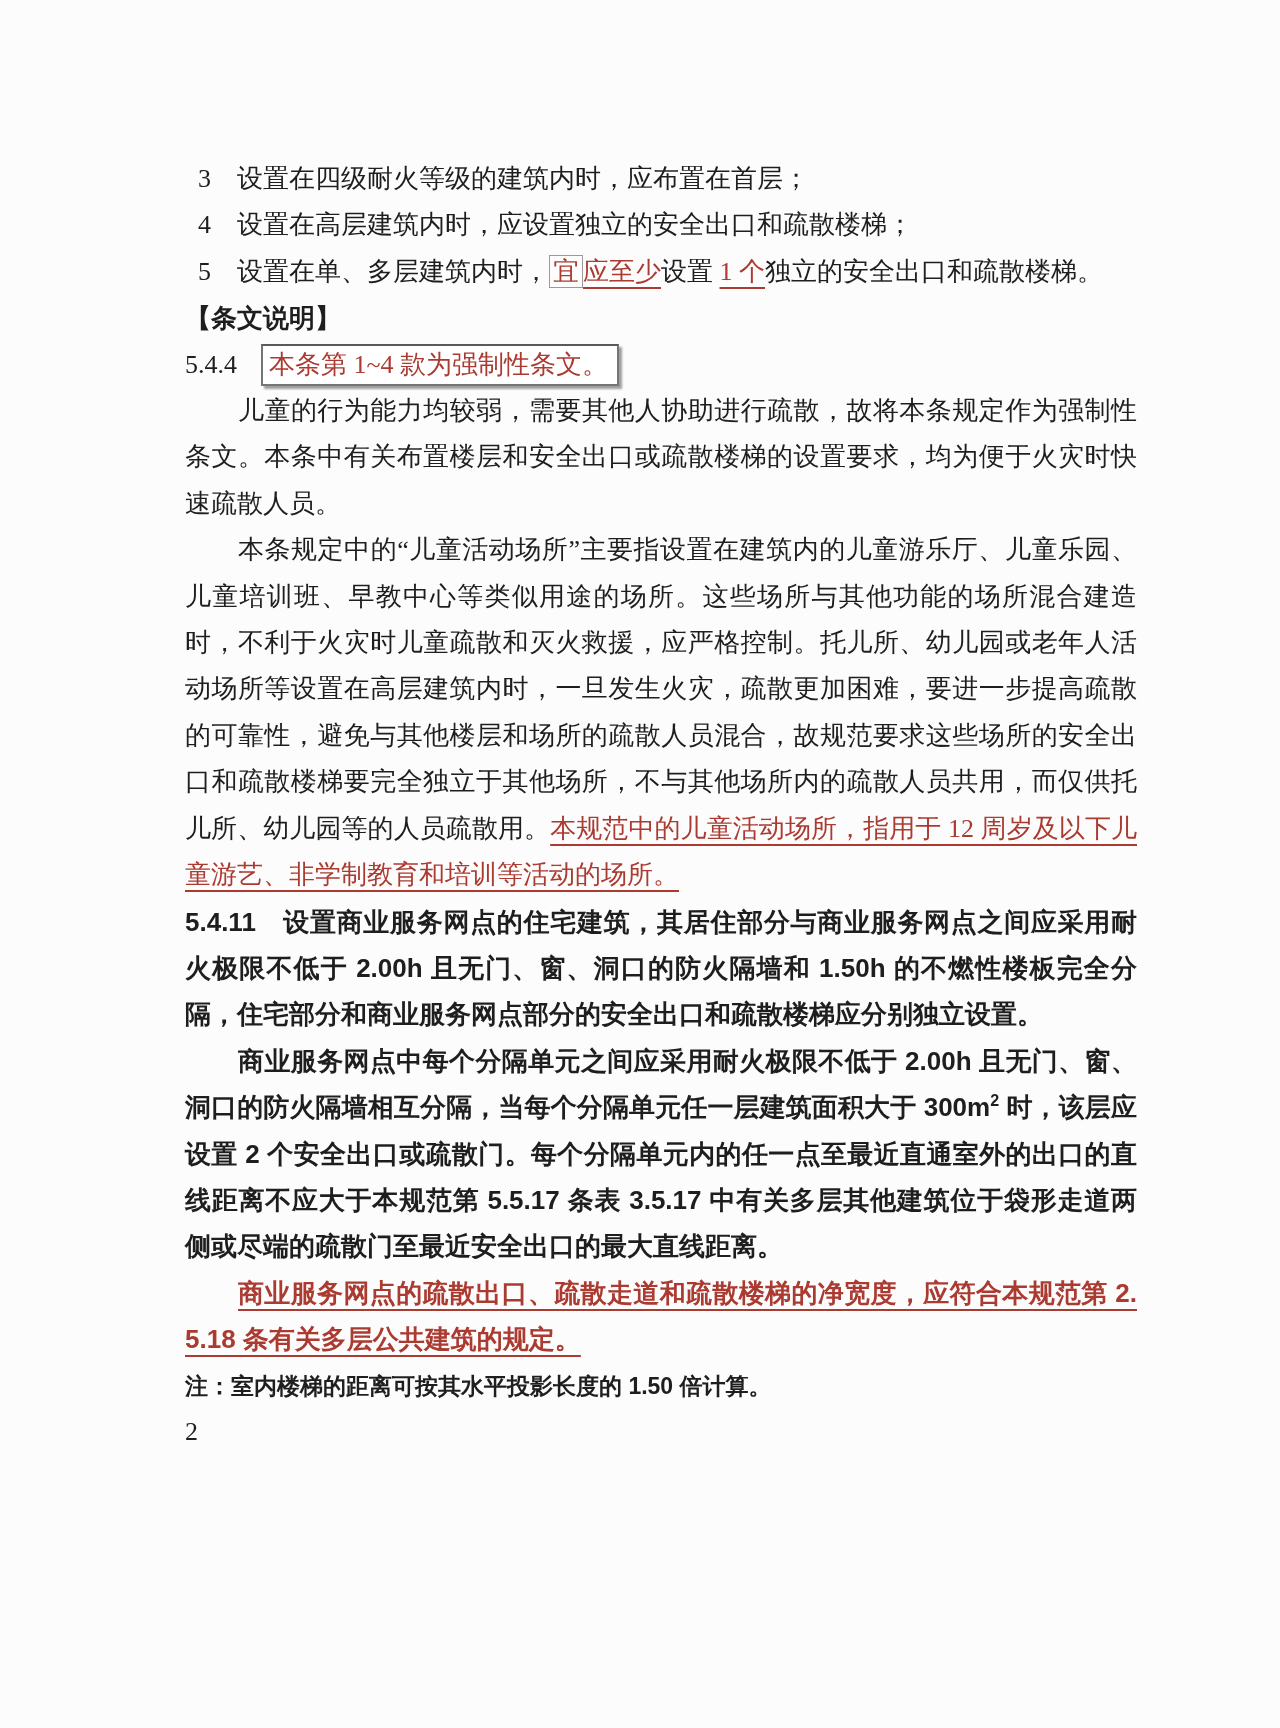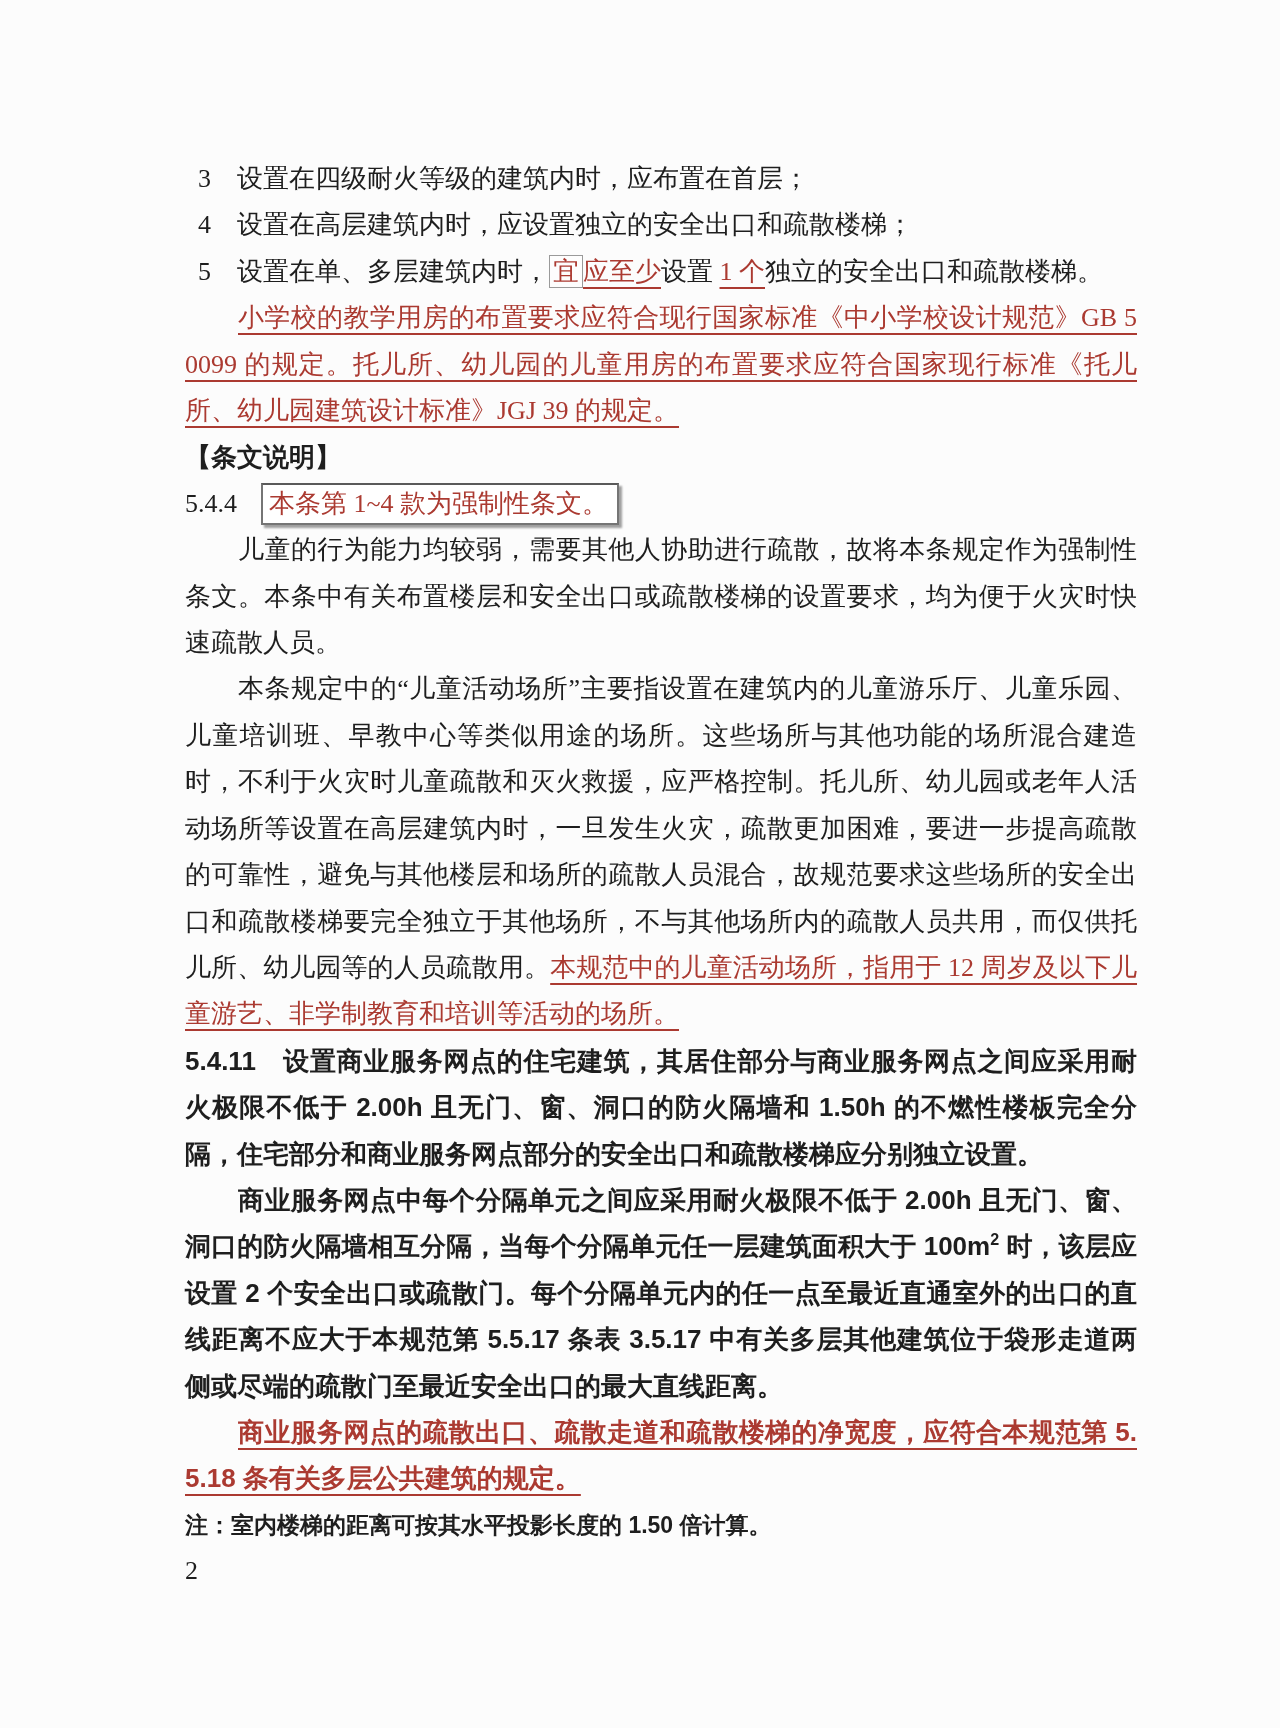--- a/index.html
+++ b/index.html
@@ -86,24 +86,23 @@
 </style>
 </head>
 <body>
 
 <div class="page">
   <main class="doc" id="doc-body">
 
     <p class="s-song ind-item"><span class="run">3　设置在四级耐火等级的建筑内时，应布置在首层；</span></p>
       <p class="s-song ind-item"><span class="run">4　设置在高层建筑内时，应设置独立的安全出口和疏散楼梯；</span></p>
       <p class="s-song ind-item"><span class="run">5　设置在单、多层建筑内时，</span><span class="run r-box-del">宜</span><span class="run r-red-u">应至少</span><span class="run">设置 </span><span class="run r-red-u">1 个</span><span class="run">独立的安全出口和疏散楼梯。</span></p>
-      <p class="s-song ind-first"><span class="run r-red-u">小学校的教学用房的布置要求应符合现行国家标准《中小学校设计规范》GB 50099 的规定。托儿所、幼儿园的儿童用房的布置要求应符合国家现行标准《托儿所、幼儿园建筑设计标准》JGJ 39 的规定。</span></p>
       <p class="s-hei ind-none"><span class="run">【条文说明】</span></p>
       <p class="s-song ind-none"><span class="run">5.4.4</span><span class="run r-box-hl">本条第 1~4 款为强制性条文。</span></p>
       <p class="s-song ind-first"><span class="run">儿童的行为能力均较弱，需要其他人协助进行疏散，故将本条规定作为强制性条文。本条中有关布置楼层和安全出口或疏散楼梯的设置要求，均为便于火灾时快速疏散人员。</span></p>
       <p class="s-song ind-first"><span class="run">本条规定中的“儿童活动场所”主要指设置在建筑内的儿童游乐厅、儿童乐园、儿童培训班、早教中心等类似用途的场所。这些场所与其他功能的场所混合建造时，不利于火灾时儿童疏散和灭火救援，应严格控制。托儿所、幼儿园或老年人活动场所等设置在高层建筑内时，一旦发生火灾，疏散更加困难，要进一步提高疏散的可靠性，避免与其他楼层和场所的疏散人员混合，故规范要求这些场所的安全出口和疏散楼梯要完全独立于其他场所，不与其他场所内的疏散人员共用，而仅供托儿所、幼儿园等的人员疏散用。</span><span class="run r-red-u">本规范中的儿童活动场所，指用于 12 周岁及以下儿童游艺、非学制教育和培训等活动的场所。</span></p>
       <p class="s-hei ind-none"><span class="run">5.4.11　设置商业服务网点的住宅建筑，其居住部分与商业服务网点之间应采用耐火极限不低于 2.00h 且无门、窗、洞口的防火隔墙和 1.50h 的不燃性楼板完全分隔，住宅部分和商业服务网点部分的安全出口和疏散楼梯应分别独立设置。</span></p>
-      <p class="s-hei ind-first"><span class="run">商业服务网点中每个分隔单元之间应采用耐火极限不低于 2.00h 且无门、窗、洞口的防火隔墙相互分隔，当每个分隔单元任一层建筑面积大于 100m</span><span class="run r-sup">2</span><span class="run"> 时，该层应设置 2 个安全出口或疏散门。每个分隔单元内的任一点至最近直通室外的出口的直线距离不应大于本规范第 5.5.17 条表 3.5.17 中有关多层其他建筑位于袋形走道两侧或尽端的疏散门至最近安全出口的最大直线距离。</span></p>
-      <p class="s-hei ind-first"><span class="run r-red-u">商业服务网点的疏散出口、疏散走道和疏散楼梯的净宽度，应符合本规范第 5.5.18 条有关多层公共建筑的规定。</span></p>
+      <p class="s-hei ind-first"><span class="run">商业服务网点中每个分隔单元之间应采用耐火极限不低于 2.00h 且无门、窗、洞口的防火隔墙相互分隔，当每个分隔单元任一层建筑面积大于 300m</span><span class="run r-sup">2</span><span class="run"> 时，该层应设置 2 个安全出口或疏散门。每个分隔单元内的任一点至最近直通室外的出口的直线距离不应大于本规范第 5.5.17 条表 3.5.17 中有关多层其他建筑位于袋形走道两侧或尽端的疏散门至最近安全出口的最大直线距离。</span></p>
+      <p class="s-hei ind-first"><span class="run r-red-u">商业服务网点的疏散出口、疏散走道和疏散楼梯的净宽度，应符合本规范第 2.5.18 条有关多层公共建筑的规定。</span></p>
       <p class="s-note ind-none"><span class="run">注：室内楼梯的距离可按其水平投影长度的 1.50 倍计算。</span></p>
       <p class="page-footer">2</p>
   </main>
 </div>
 
 </body></html>

